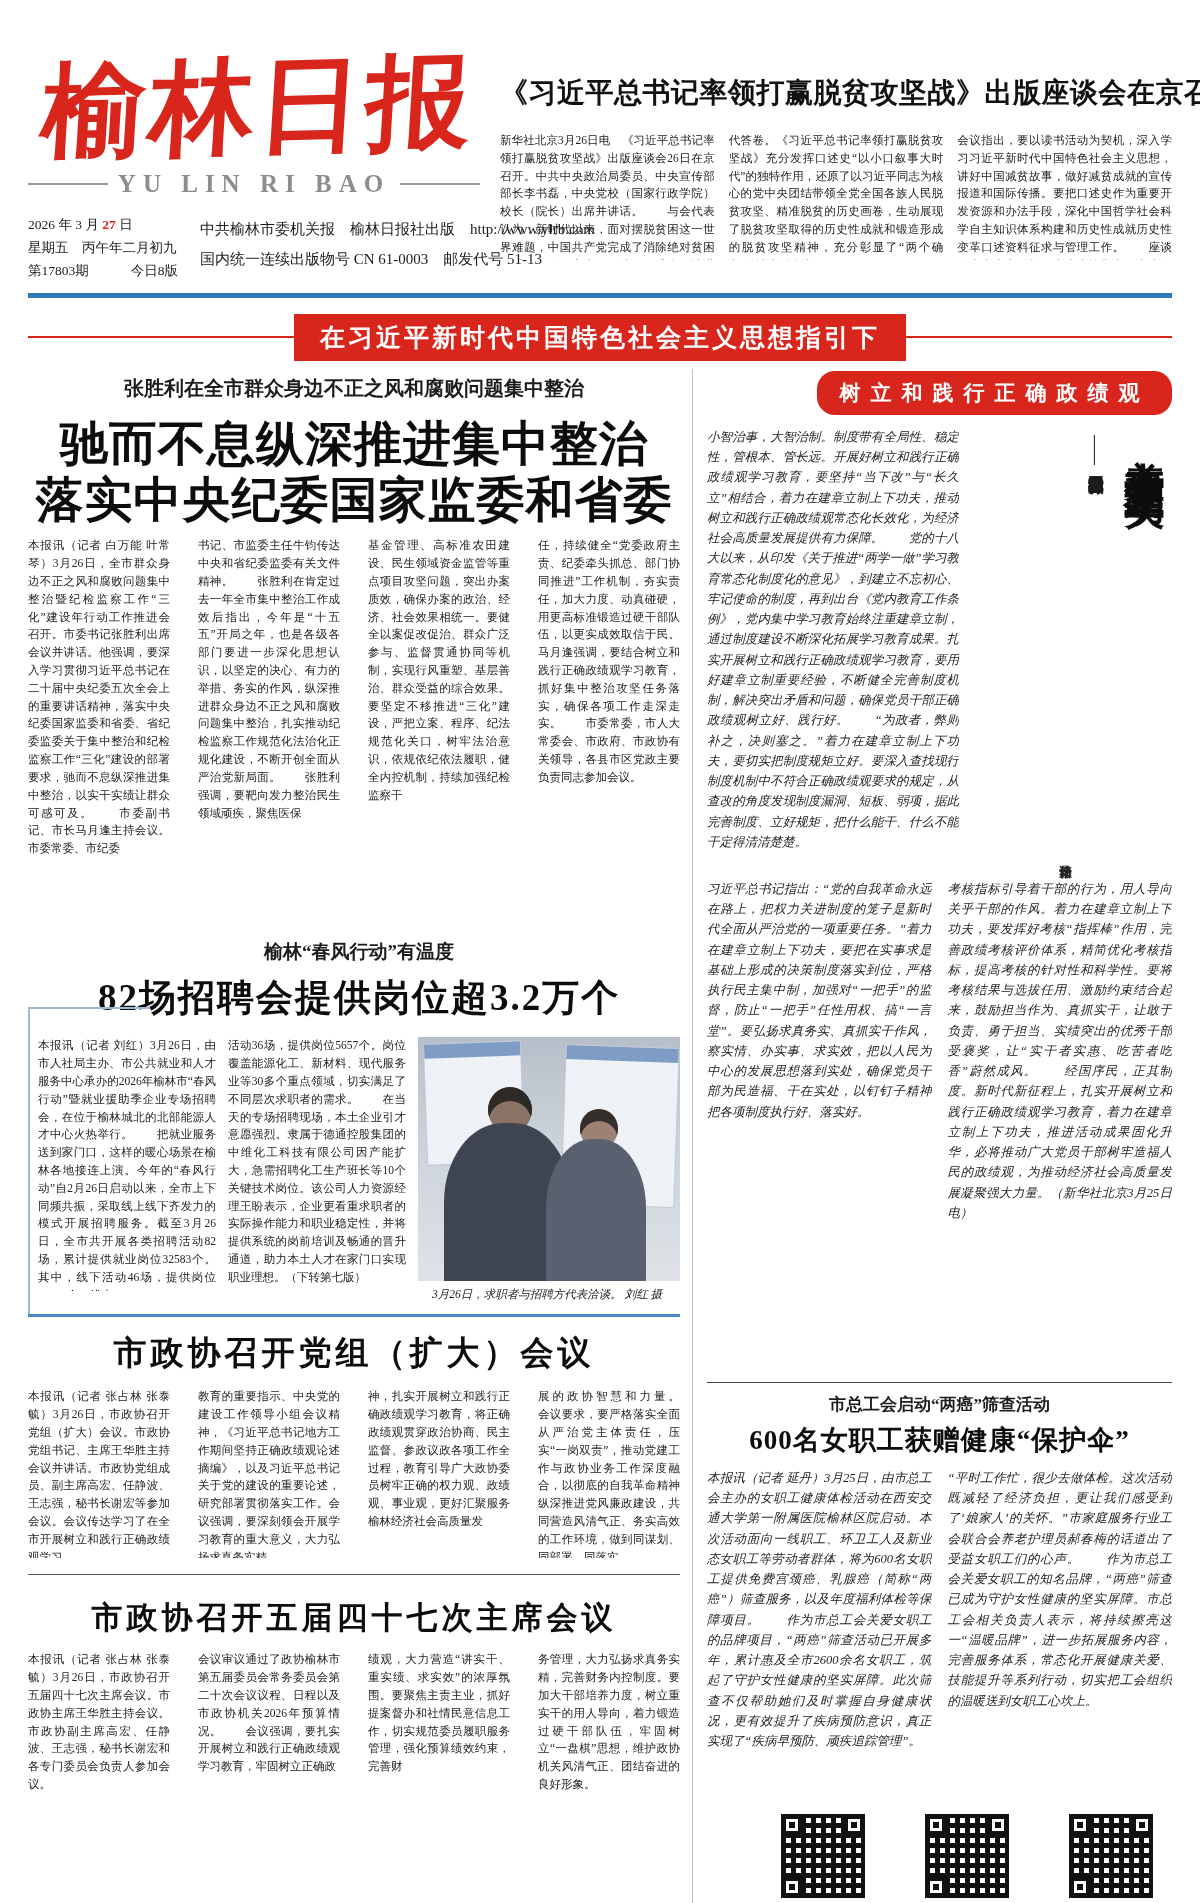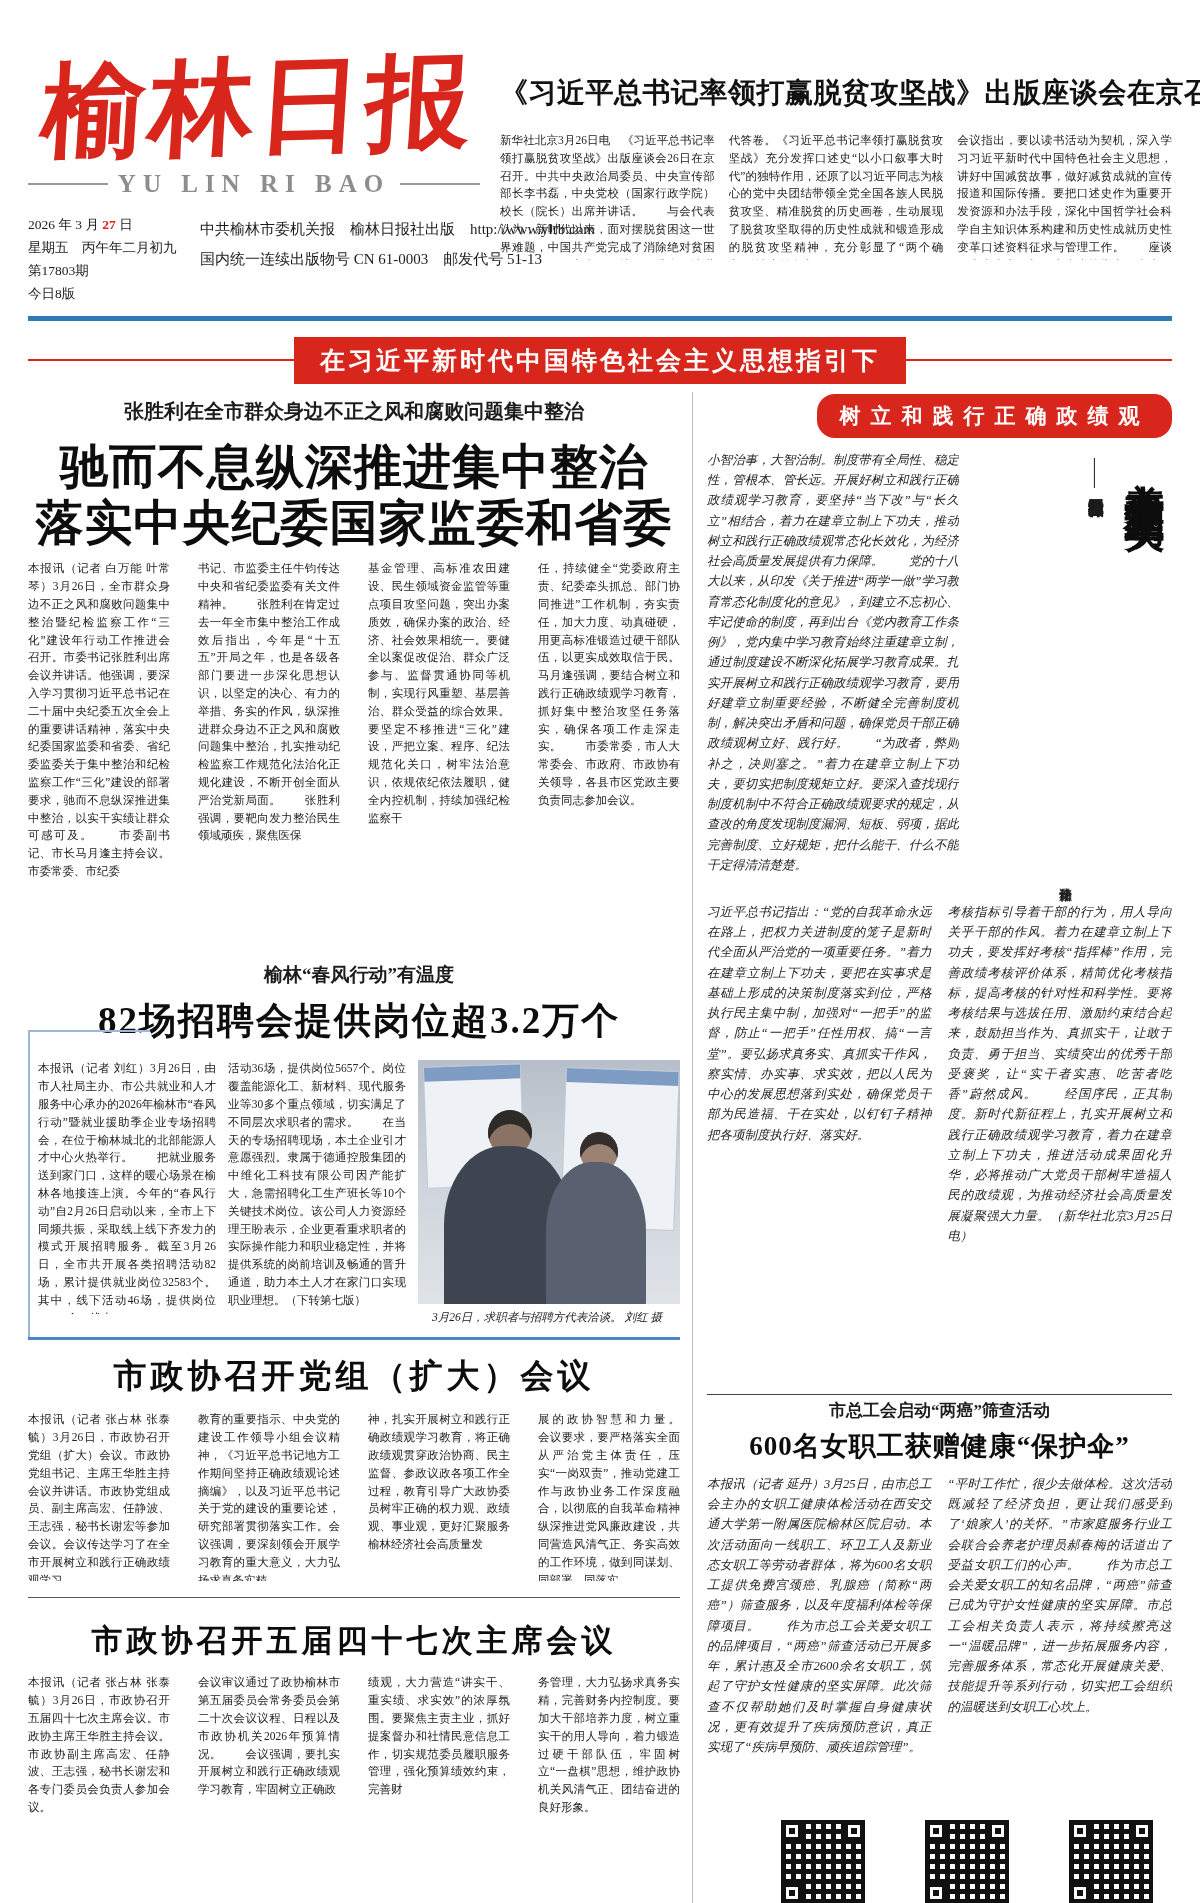--- a/index.html
+++ b/index.html
@@ -9,21 +9,21 @@
   .header{display:flex;padding:52px 28px 6px 28px;gap:20px;}
   .mast{width:452px;flex:0 0 452px;}
   .brand{font-family:"DejaVu Serif",serif;font-size:104px;font-weight:900;color:#d8261d;
          line-height:1.04;letter-spacing:4px;transform:skewX(-5deg) rotate(-1.5deg);
          display:inline-block;margin-left:14px;}
   .pinyin-row{display:flex;align-items:center;gap:10px;margin:10px 0 16px 0;}
   .pline{flex:1;height:2px;background:#9a9a9a;}
   .pinyin{color:#8d8d8d;font-size:25px;letter-spacing:7px;font-family:"Liberation Serif",serif;font-weight:600;}
   .meta{display:flex;gap:22px;font-size:13.5px;line-height:1.7;}
   .date-block{width:150px;flex:0 0 150px;white-space:nowrap;}
-  .d3{display:flex;justify-content:space-between;flex-direction:column;}
+  .d3{display:flex;justify-content:space-between;}
   .red{color:#d8261d;font-weight:700;}
   .pub-block{flex:1;line-height:2.0;font-size:15px;white-space:nowrap;}
   .top-article{flex:1;min-width:0;padding-top:8px;}
   .top-article h1{font-family:"DejaVu Sans","Liberation Sans",sans-serif;font-size:28px;font-weight:900;
         text-align:center;margin:14px 0 20px 0;white-space:nowrap;letter-spacing:0.5px;color:#111;}
   .cols3{display:flex;gap:14px;}
   .cols3 .bt{flex:1;height:128px;}
   .bt{font-size:11.5px;line-height:1.55;text-align:justify;overflow:hidden;color:#222;}
   
   .blue-rule{height:5px;background:#2e7ab8;margin:4px 28px 0 28px;}
@@ -79,21 +79,21 @@
   .ed-colA{width:252px;flex:0 0 252px;height:440px;}
   .ed .bt{font-style:italic;font-size:12.5px;line-height:1.62;}
   .vblock{flex:1;display:flex;flex-direction:row;justify-content:flex-end;gap:12px;height:442px;}
   .vbyline{writing-mode:vertical-rl;font-size:13px;align-self:flex-end;margin-bottom:14px;font-style:normal;}
   .vsub{writing-mode:vertical-rl;font-size:15px;font-weight:700;padding-top:8px;}
   .vtitle{writing-mode:vertical-rl;font-size:40px;font-weight:900;letter-spacing:3px;color:#0d0d0d;
           font-family:"Liberation Serif",serif;}
   .ed-b{display:flex;gap:16px;margin-top:10px;}
   .ed-b .bt{flex:1;height:484px;}
   
-  .union{border-top:1px solid #444;margin-top:8px;padding-top:4px;}
+  .union{border-top:1px solid #444;margin-top:19px;padding-top:10px;}
   .u-kicker{text-align:center;font-size:17px;font-weight:700;}
   .u-head{text-align:center;font-size:27px;font-weight:900;letter-spacing:1px;margin:6px 0 10px 0;color:#0d0d0d;}
   .union-cols{display:flex;gap:16px;}
   .union-cols .bt{flex:1;height:332px;}
   
   .qr-row{display:flex;justify-content:flex-end;gap:26px;margin:14px 2px 0 0;}
   .qr-item{width:118px;text-align:center;}
   .qr{position:relative;width:84px;height:84px;margin:0 auto;
       background-image:repeating-linear-gradient(0deg,#111 0 5px,transparent 5px 10px),
                        repeating-linear-gradient(90deg,#111 0 5px,#fff 5px 10px);}

